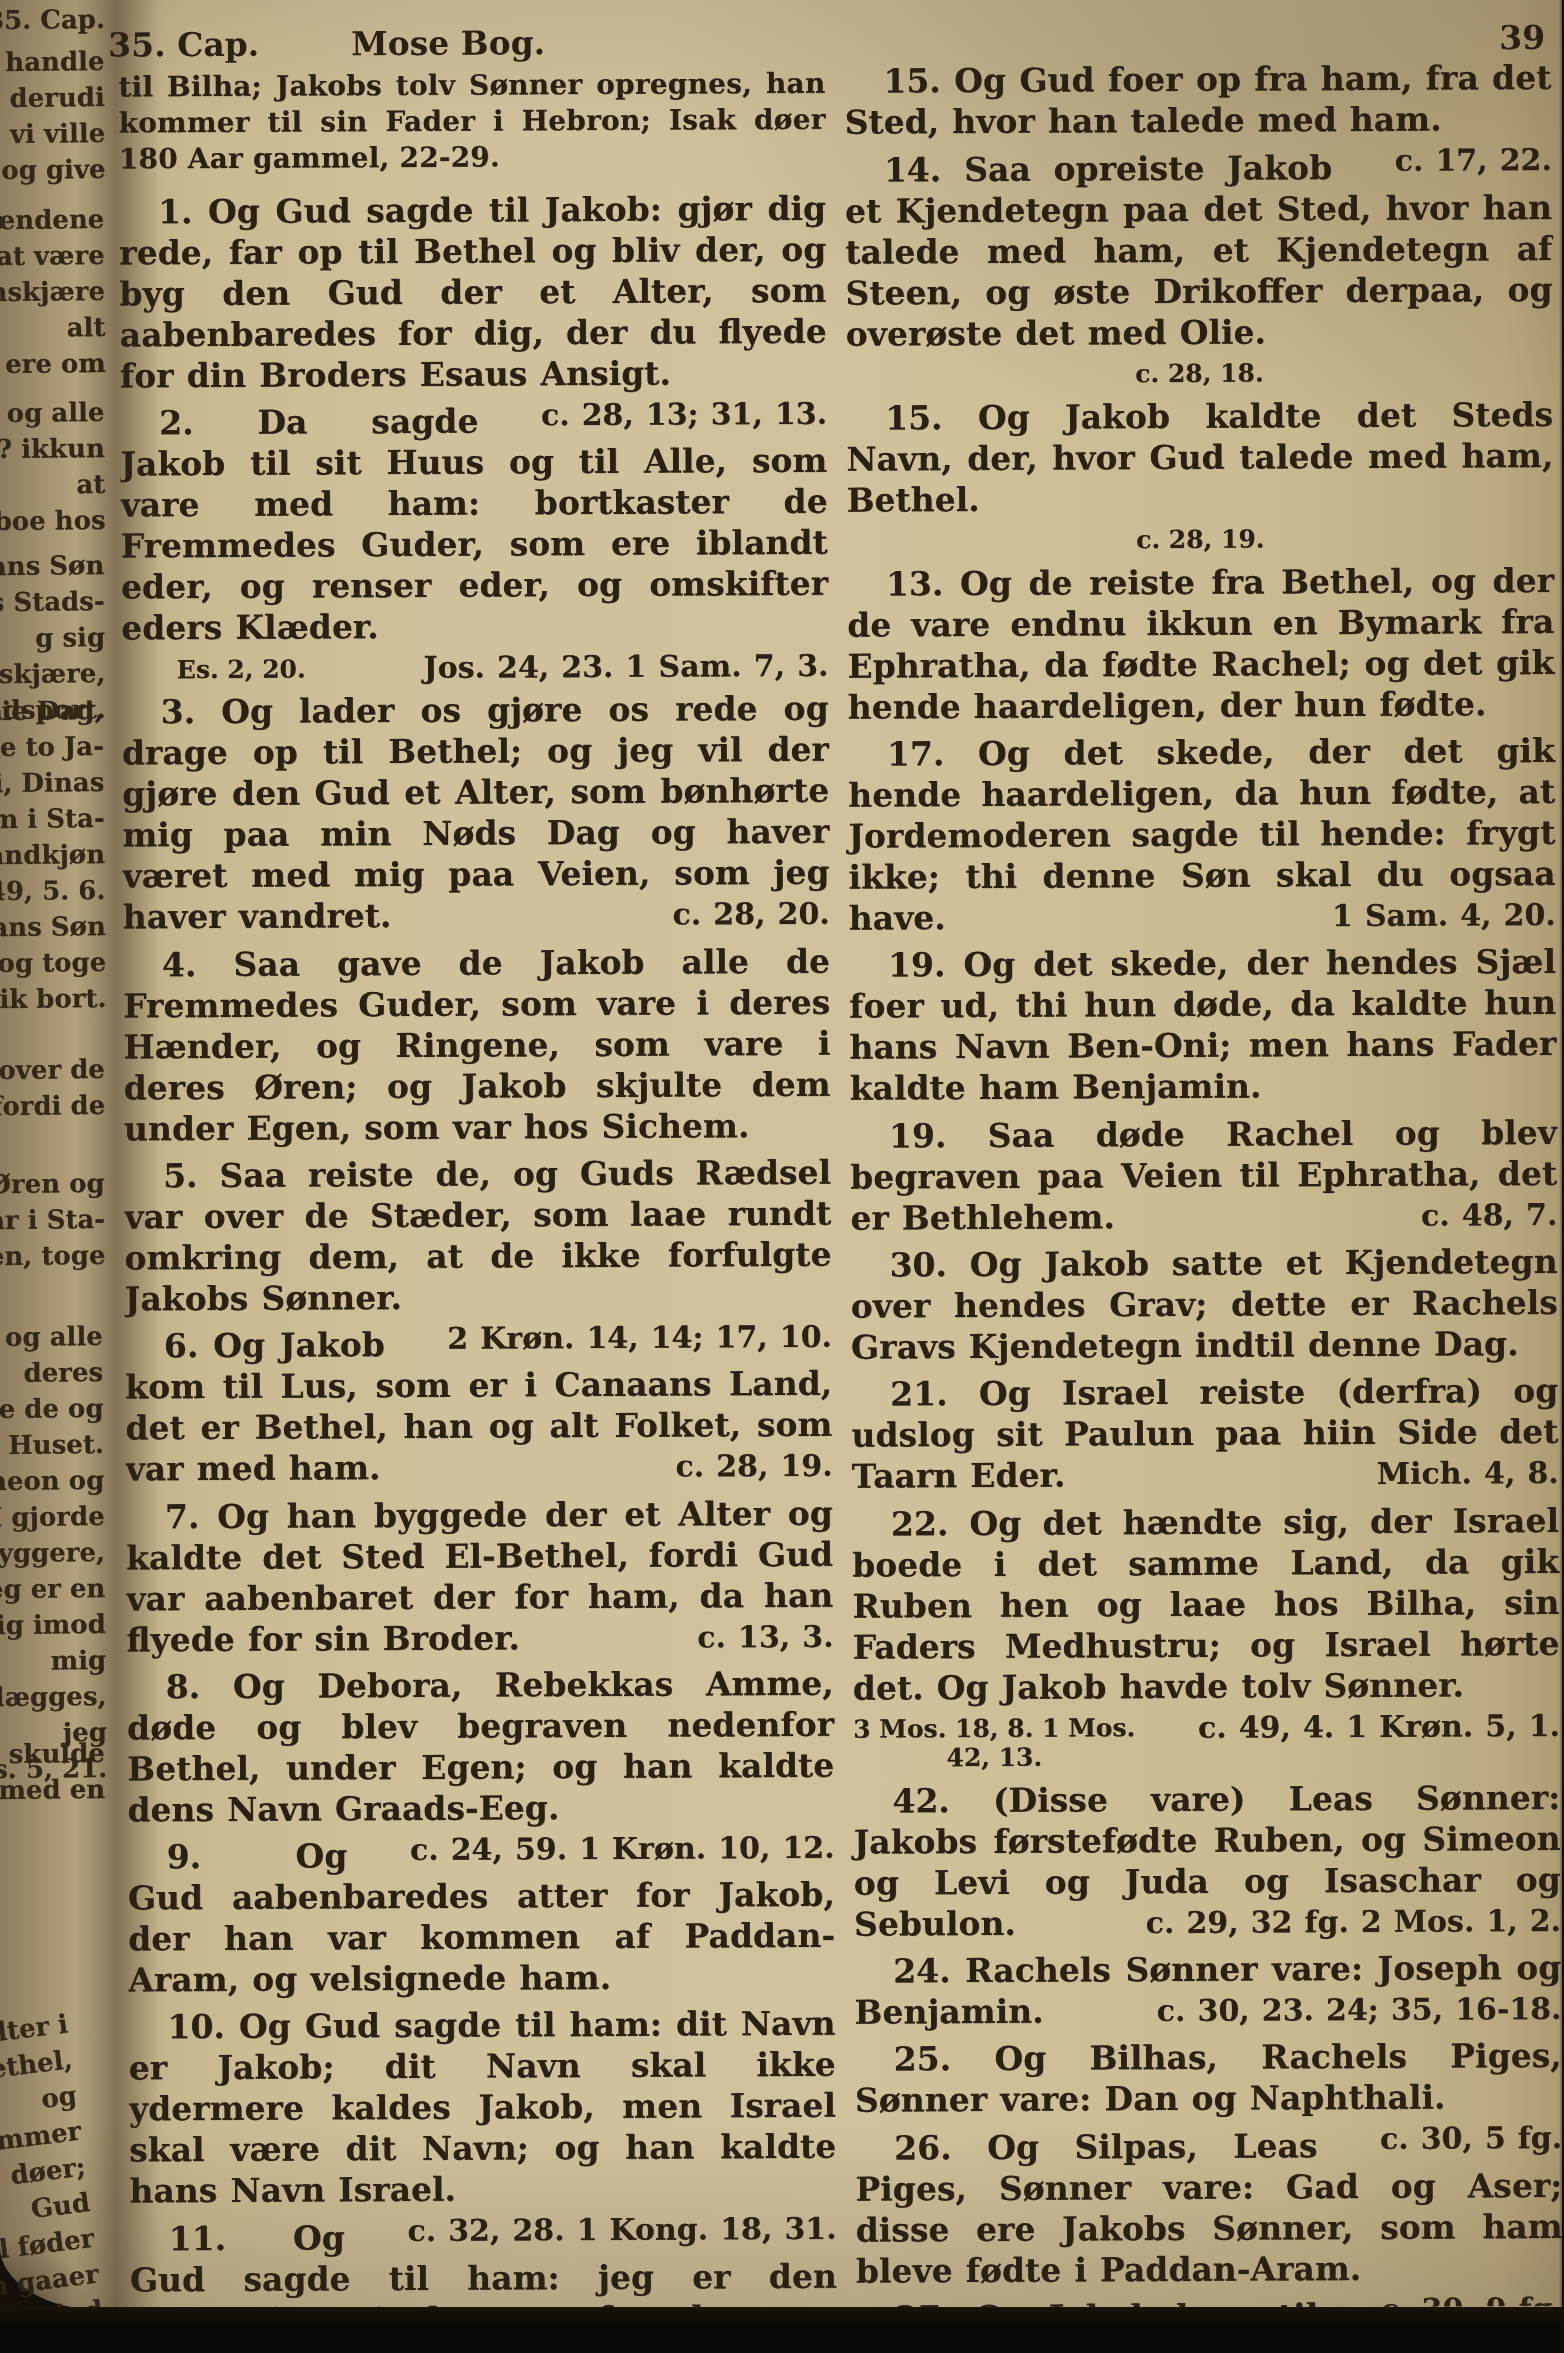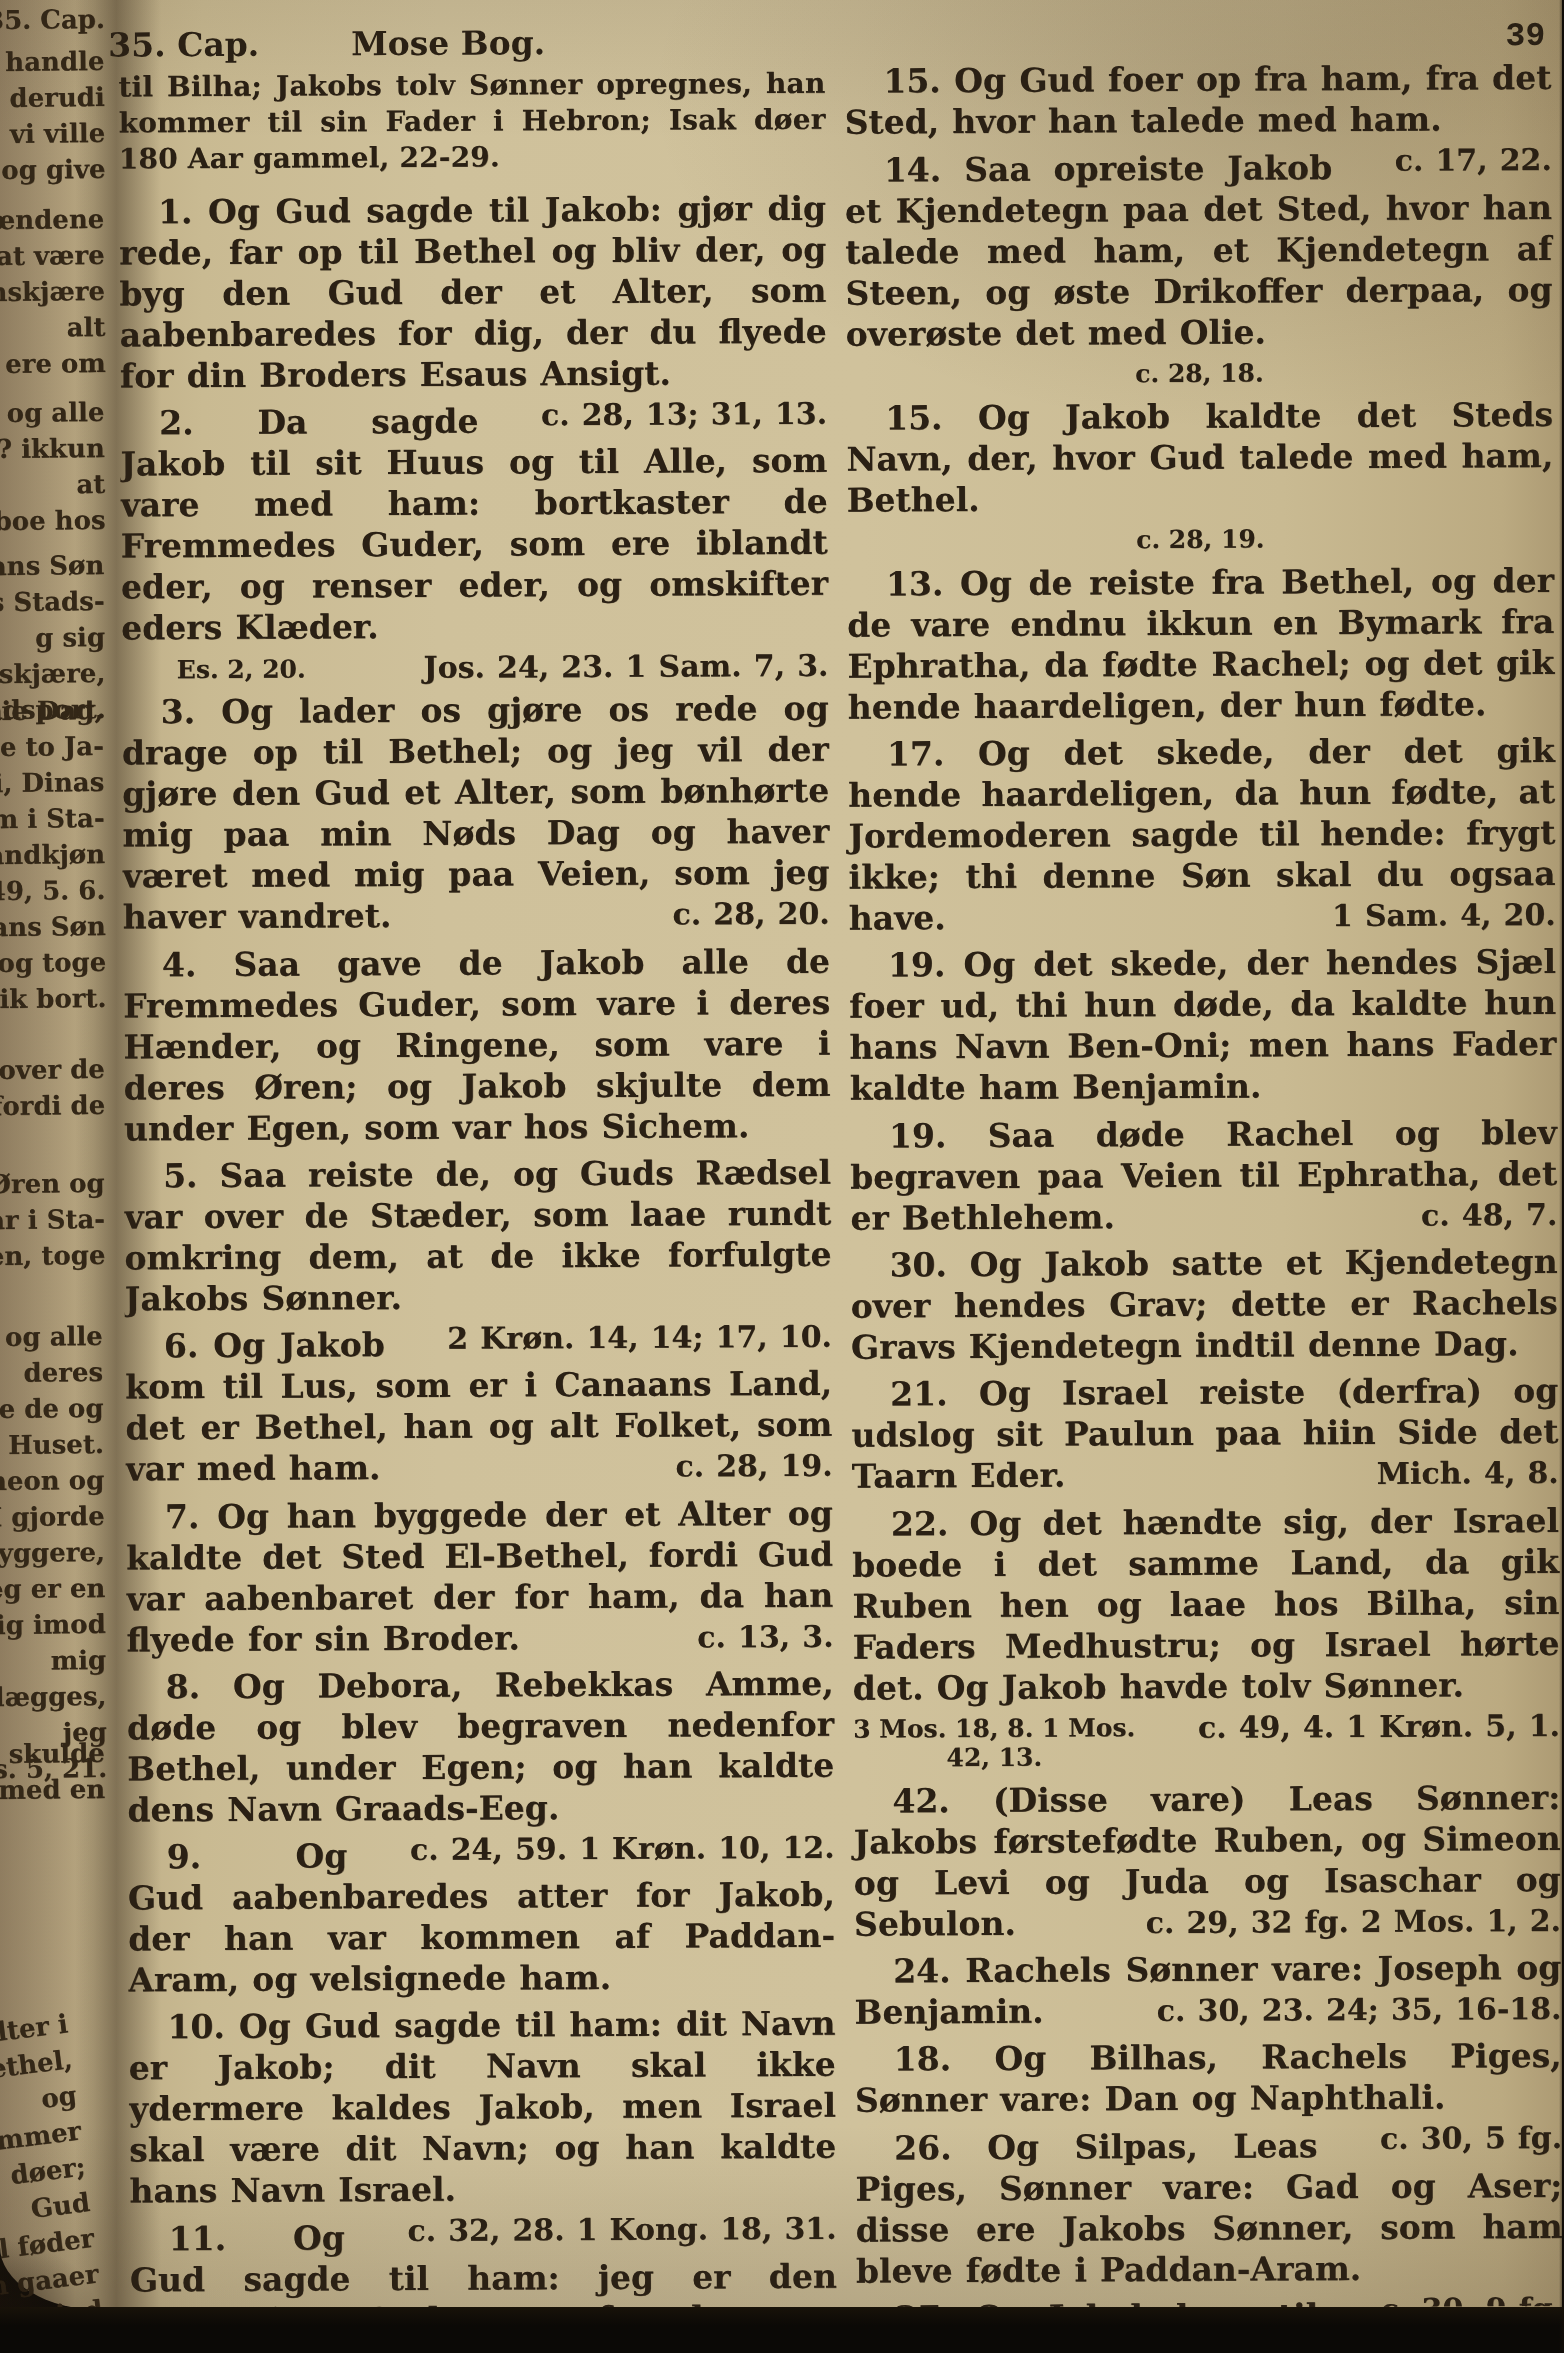--- a/index.html
+++ b/index.html
@@ -54,21 +54,21 @@
   .frag-rot{transform:rotate(-7deg);transform-origin:right bottom;}
   
   .page-content{
     position:absolute;left:0;top:0;width:1565px;height:2310px;
     color:#2a2014;transform:rotate(-0.3deg);
   }
   .runhead{position:absolute;top:22px;left:0;width:1565px;height:44px;
     font-size:33px;font-weight:700;}
   .runhead .chap{position:absolute;left:114px;}
   .runhead .book{position:absolute;left:454px;transform:translateX(-50%);}
-  .runhead .pageno{position:absolute;right:14px;font-family:Liberation Mono, monospace;}
+  .runhead .pageno{position:absolute;right:14px;}
   .columns{
     position:absolute;left:124px;top:66px;width:1434px;height:2244px;
     display:flex;gap:19px;overflow:hidden;
   }
   .col{width:707px;}
   p{margin:0;}
   .intro{
     font-size:28px;line-height:36px;text-align:justify;font-weight:700;
     margin:0 0 14px 0;letter-spacing:0.2px;
     text-shadow:0.3px 0.3px 0.5px rgba(58,44,28,.5);
@@ -203,21 +203,21 @@
 
         <p class="verse"><span>21.</span> <span>Og Israel reiste (derfra) og udslog sit Paulun paa hiin Side det Taarn Eder.</span><span class="ref">Mich. 4, 8.</span></p>
 
         <p class="verse"><span>22.</span> <span>Og det hændte sig, der Israel boede i det samme Land, da gik Ruben hen og laae hos Bilha, sin Faders Medhustru; og Israel hørte det.  Og Jakob havde tolv Sønner.</span><span class="ref">c. 49, 4.  1 Krøn. 5, 1.</span></p>
         <div class="refline">3 Mos. 18, 8.   1 Mos. 42, 13.</div>
 
         <p class="verse"><span>42.</span> <span>(Disse vare) Leas Sønner: Jakobs førstefødte Ruben, og Simeon og Levi og Juda og Isaschar og Sebulon.</span><span class="ref">c. 29, 32 fg.  2 Mos. 1, 2.</span></p>
 
         <p class="verse"><span>24.</span> <span>Rachels Sønner vare: Joseph og Benjamin.</span><span class="ref">c. 30, 23. 24;  35, 16-18.</span></p>
 
-        <p class="verse"><span>18.</span> <span>Og Bilhas, Rachels Piges, Sønner vare: Dan og Naphthali.</span><span class="ref">c. 30, 5 fg.</span></p>
+        <p class="verse"><span>25.</span> <span>Og Bilhas, Rachels Piges, Sønner vare: Dan og Naphthali.</span><span class="ref">c. 30, 5 fg.</span></p>
 
         <p class="verse"><span>26.</span> <span>Og Silpas, Leas Piges, Sønner vare: Gad og Aser; disse ere Jakobs Sønner, som ham bleve fødte i Paddan-Aram.</span><span class="ref">c. 30, 9 fg.</span></p>
 
         <p class="verse"><span>27.</span> <span>Og Jakob kom til sin Fader Isak i Mamre, udi Kirjath-Arba, det er Hebron, der, hvor Abraham og Isak havde været Fremmede.</span></p>
 
       </div>
     </div>
   </div>
 
   <div class="bottom-dark"></div>

